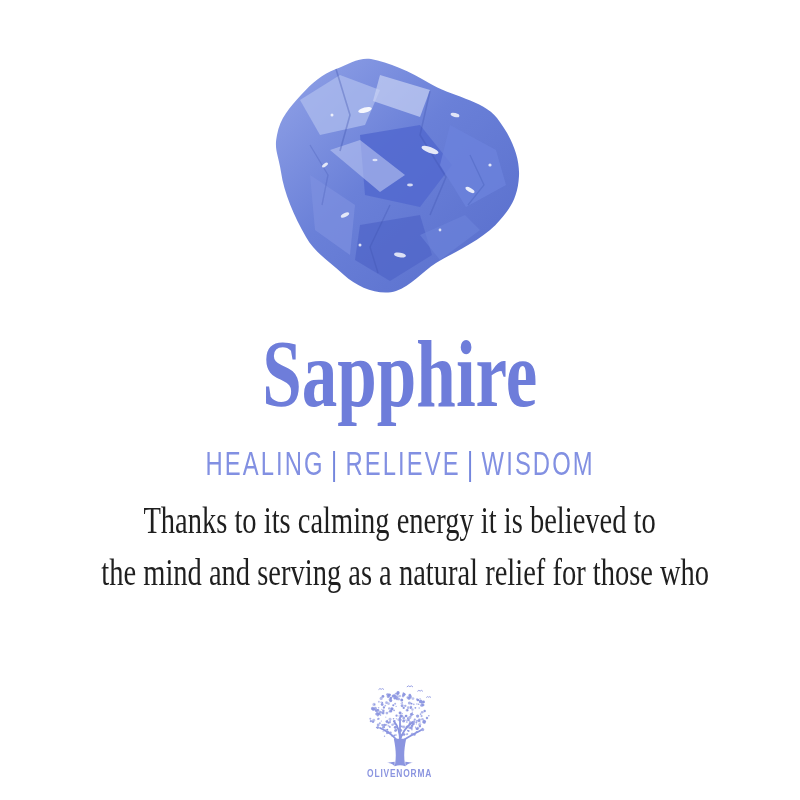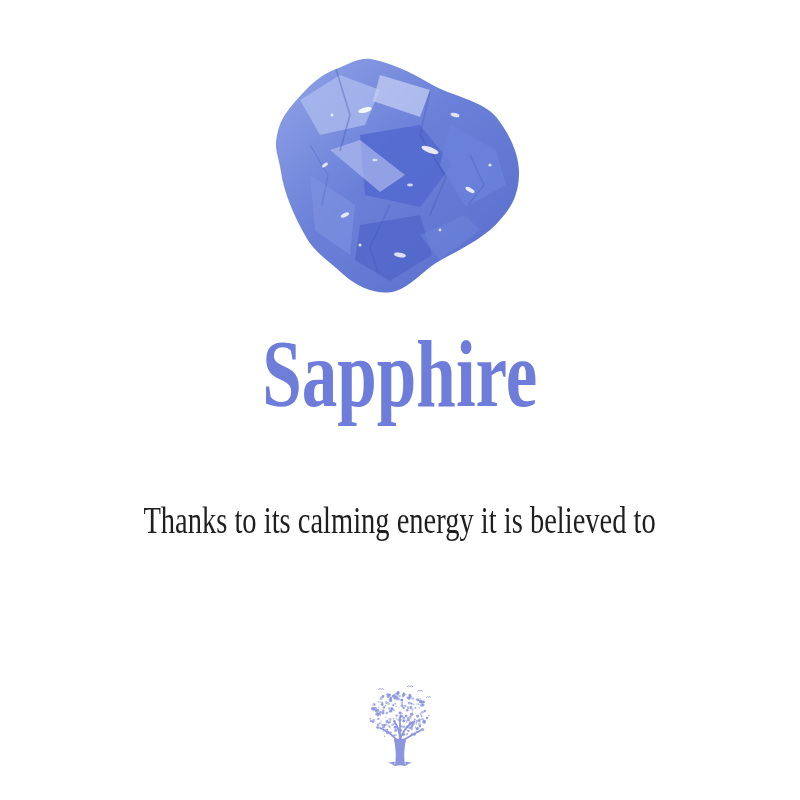--- a/index.html
+++ b/index.html
@@ -142,23 +142,29 @@
       <circle cx="90" cy="190" r="1.5" fill="#ffffff" opacity="0.8"></circle>
       <circle cx="170" cy="175" r="1.4" fill="#ffffff" opacity="0.75"></circle>
       <circle cx="62" cy="60" r="1.5" fill="#ffffff" opacity="0.8"></circle>
     </svg>
   </div>
 
   <div class="title-wrap">
     <h1>Sapphire</h1>
   </div>
 
+  <div class="tagline">
+    <span class="inner">
+      <span>HEALING</span><span class="sep">|</span><span>RELIEVE</span><span class="sep">|</span><span>WISDOM</span>
+    </span>
+  </div>
 
   <div class="desc">
     <div class="line"><span>Thanks to its calming energy it is believed to</span></div>
+    <div class="line"><span>the mind and serving as a natural relief for those who</span></div>
   </div>
 
   <div class="logo-tree">
     <svg width="92" height="84" viewBox="0 0 100 95" xmlns="http://www.w3.org/2000/svg">
       <g fill="currentColor">
 
         <path d="M44,93 C46,83 45.5,74 43,62 L57,62 C54.5,74 54,83 56,93 C52,91.5 48,91.5 44,93 Z"></path>
 
         <path d="M44,93 C41,90 38,89 35,89 L44,88 Z"></path>
         <path d="M56,93 C59,90 62,89 65,89 L56,88 Z"></path>
@@ -402,14 +408,17 @@
 
       <g fill="none" stroke="currentColor" stroke-width="1" stroke-linecap="round">
         <path d="M58,3 q1.6,-2 3.2,0 q1.6,-2 3.2,0"></path>
         <path d="M70,8 q1.4,-1.8 2.8,0 q1.4,-1.8 2.8,0"></path>
         <path d="M26,6 q1.4,-1.8 2.8,0 q1.4,-1.8 2.8,0"></path>
         <path d="M80,15 q1.2,-1.6 2.4,0 q1.2,-1.6 2.4,0"></path>
       </g>
     </svg>
   </div>
 
+  <div class="brand">
+    <span>OLIVENORMA</span>
+  </div>
 
 </div>
 
 </body></html>

